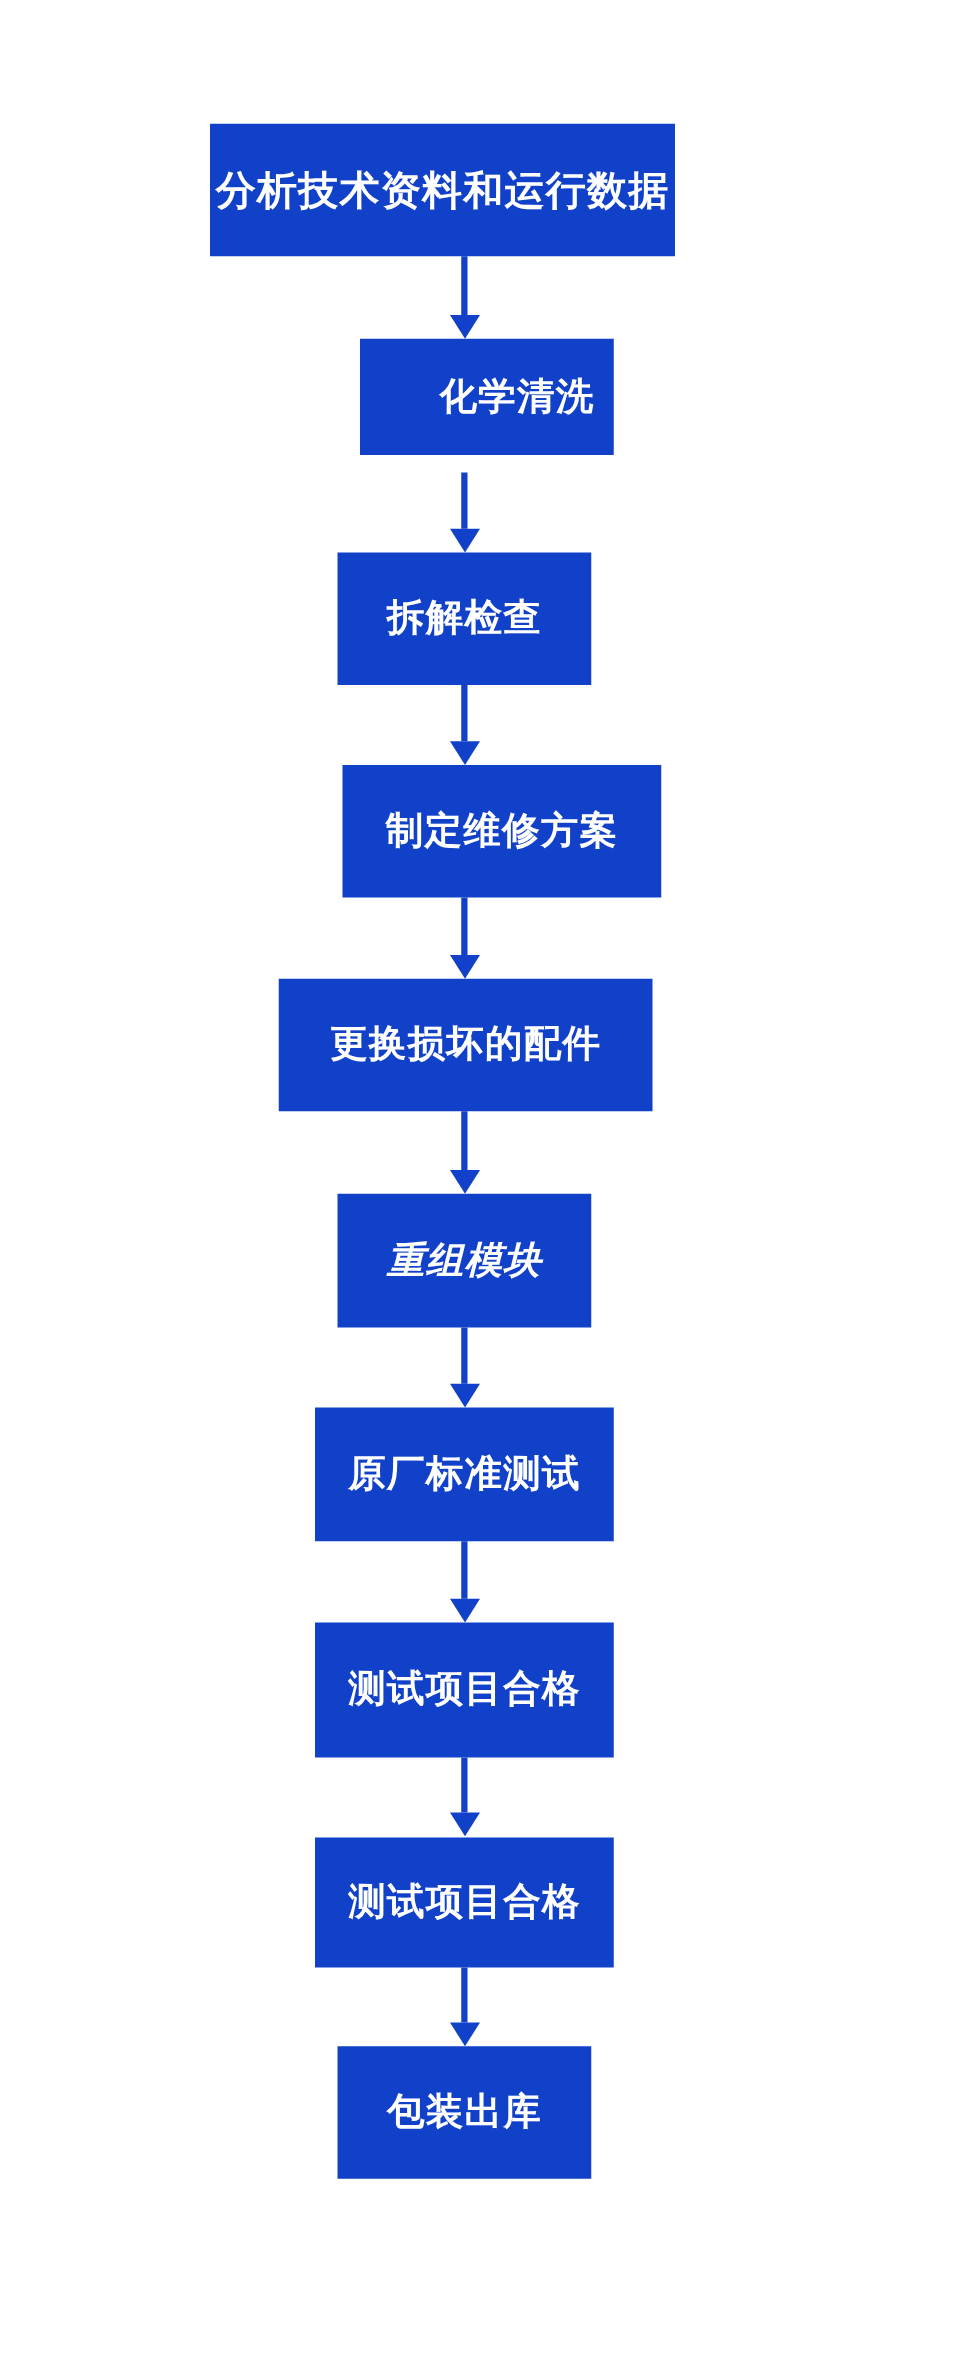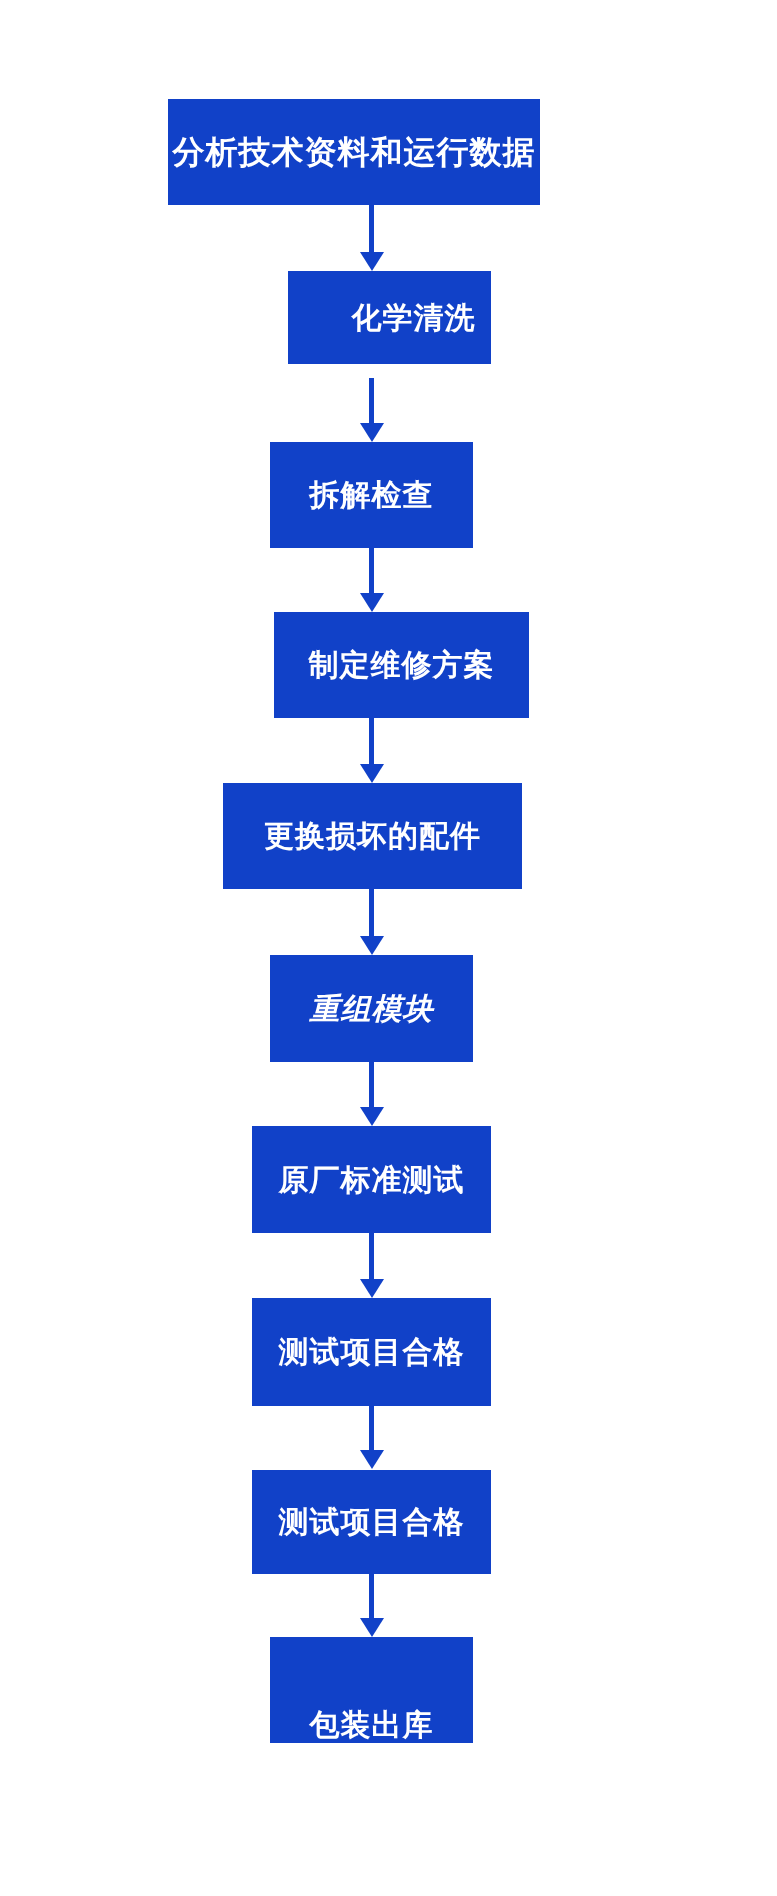--- a/index.html
+++ b/index.html
@@ -33,21 +33,21 @@
   }
   .s1{left:168px;top:99px;width:372px;height:106px;font-size:32px;}
   .s2{left:288px;top:271px;width:203px;height:93px;padding-left:48px;}
   .s3{left:270px;top:442px;width:203px;height:106px;}
   .s4{left:243px;top:612px;width:255px;height:106px;margin-left:31px;}
   .s5{left:223px;top:783px;width:299px;height:106px;align-items:center;}
   .s6{left:270px;top:955px;width:203px;height:107px;font-style:italic;}
   .s7{left:252px;top:1126px;width:239px;height:107px;}
   .s8{left:252px;top:1298px;width:239px;height:108px;}
   .s9{left:252px;top:1470px;width:239px;height:104px;}
-  .s10{left:270px;top:1637px;width:203px;height:106px;align-items:flex-end;}
+  .s10{left:270px;top:1637px;width:203px;height:106px;}
 
   .arrow{
     position:absolute;
     left:359px;
     width:25px;
     display:flex;
     flex-direction:column;
     align-items:center;
   }
   .shaft{

